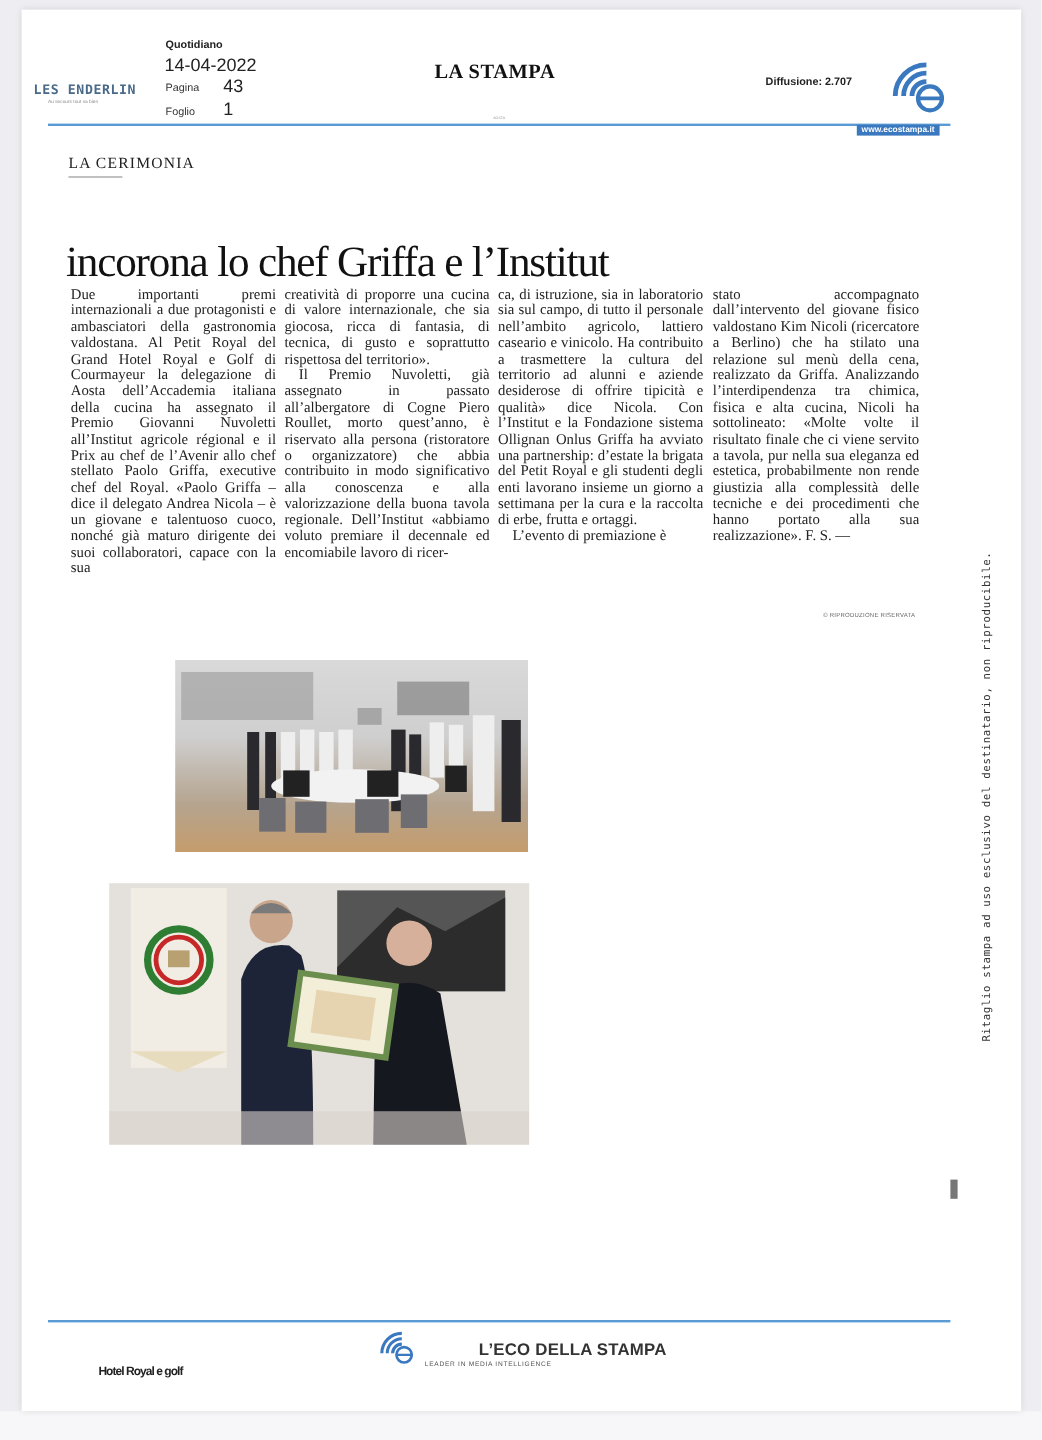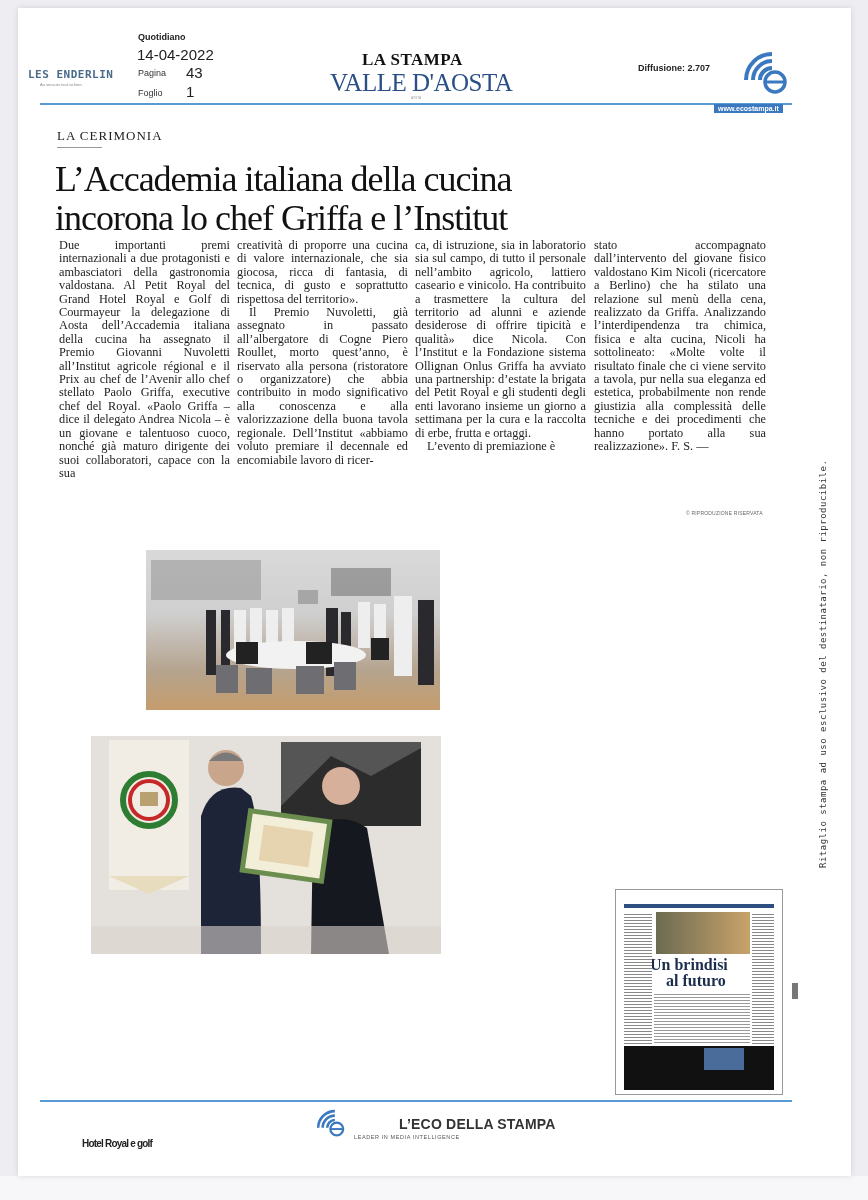--- a/index.html
+++ b/index.html
@@ -51,41 +51,39 @@
   <div class="abs logo-les-sub" style="left:22px;top:74px;">Au secours tout va bien</div>
 
   <div class="abs meta-small" style="left:120px;top:24px;">Quotidiano</div>
   <div class="abs meta-date" style="left:119px;top:38px;">14-04-2022</div>
   <div class="abs meta-label" style="left:120px;top:60px;">Pagina</div>
   <div class="abs meta-val" style="left:168px;top:56px;">43</div>
   <div class="abs meta-label" style="left:120px;top:80px;">Foglio</div>
   <div class="abs meta-val" style="left:168px;top:75px;">1</div>
 
   <div class="abs lastampa" style="left:344px;top:42px;">LA STAMPA</div>
-  <div class="abs valle" style="left:312px;top:62px;">VALLE D'AOSTA</div>
   <div class="abs valle-sub" style="left:393px;top:88px;">AOSTA</div>
 
   <div class="abs diffusione" style="left:600px;top:55px;">Diffusione: 2.707</div>
 
   <div class="abs" style="left:724px;top:38px;width:48px;height:50px;">
     <svg width="48" height="50" viewBox="0 0 48 50">
       <path d="M4 34 A26 26 0 0 1 30 8" stroke="#3a78bf" stroke-width="4" fill="none"></path>
       <path d="M11 34 A19 19 0 0 1 30 15" stroke="#3a78bf" stroke-width="4" fill="none"></path>
       <path d="M18 34 A12 12 0 0 1 30 22" stroke="#3a78bf" stroke-width="4" fill="none"></path>
       <circle cx="33" cy="36" r="10" stroke="#3a78bf" stroke-width="3.5" fill="none"></circle>
       <line x1="24" y1="36" x2="42" y2="36" stroke="#3a78bf" stroke-width="3"></line>
     </svg>
   </div>
 
   <div class="abs header-rule" style="left:22px;top:95px;width:752px;"></div>
   <div class="abs url-badge" style="left:696px;top:96px;">www.ecostampa.it</div>
 
   <div class="abs kicker" style="left:39px;top:120px;font-family:Liberation Serif, serif;">LA CERIMONIA</div>
   <div class="abs kicker-rule" style="left:39px;top:139px;"></div>
-  <div class="abs headline" style="left:37px;top:153px;">L’Accademia italiana della cucina</div>
   <div class="abs headline" style="left:37px;top:192px;">incorona lo chef Griffa e l’Institut</div>
 
   <div class="abs col" style="left:41px;top:231px;width:171px;">
     <p>Due importanti premi internazionali a due protagonisti e ambasciatori della gastronomia valdostana. Al Petit Royal del Grand Hotel Royal e Golf di Courmayeur la delegazione di Aosta dell’Accademia italiana della cucina ha assegnato il Premio Giovanni Nuvoletti all’Institut agricole régional e il Prix au chef de l’Avenir allo chef stellato Paolo Griffa, executive chef del Royal. «Paolo Griffa – dice il delegato Andrea Nicola – è un giovane e talentuoso cuoco, nonché già maturo dirigente dei suoi collaboratori, capace con la sua</p>
   </div>
   <div class="abs col" style="left:219px;top:231px;width:171px;">
     <p>creatività di proporre una cucina di valore internazionale, che sia giocosa, ricca di fantasia, di tecnica, di gusto e soprattutto rispettosa del territorio».</p>
     <p class="indent">Il Premio Nuvoletti, già assegnato in passato all’albergatore di Cogne Piero Roullet, morto quest’anno, è riservato alla persona (ristoratore o organizzatore) che abbia contribuito in modo significativo alla conoscenza e alla valorizzazione della buona tavola regionale. Dell’Institut «abbiamo voluto premiare il decennale ed encomiabile lavoro di ricer-</p>
   </div>
   <div class="abs col" style="left:397px;top:231px;width:171px;">
@@ -149,31 +147,20 @@
       <circle cx="250" cy="50" r="19" fill="#d6b09a"></circle>
       <rect x="155" y="80" width="80" height="60" fill="#f2eed8" stroke="#6b8e4e" stroke-width="5" transform="rotate(8 195 110)"></rect>
       <rect x="170" y="92" width="50" height="36" fill="#e6d3b0" transform="rotate(8 195 110)"></rect>
       <rect x="0" y="190" width="350" height="28" fill="#d8d2cb" opacity="0.6"></rect>
     </svg>
   </div>
 
   <div class="abs vertical-note" style="left:800px;top:860px;">Ritaglio stampa ad uso esclusivo del destinatario, non riproducibile.</div>
   <div class="abs" style="left:774px;top:975px;width:6px;height:16px;background:#777;"></div>
 
-  <div class="abs thumb" style="left:597px;top:881px;width:166px;height:204px;">
-    <div class="abs" style="left:8px;top:14px;width:150px;height:4px;background:#2c4f80;"></div>
-    <div class="abs" style="left:40px;top:22px;width:94px;height:42px;background:linear-gradient(90deg,#6b6b52,#c9a36a);"></div>
-    <div class="abs" style="left:34px;top:66px;font-family:'Liberation Serif',serif;font-weight:bold;font-size:16px;color:#1c2d4c;">Un brindisi</div>
-    <div class="abs" style="left:50px;top:82px;font-family:'Liberation Serif',serif;font-weight:bold;font-size:16px;color:#1c2d4c;">al futuro</div>
-    <div class="abs" style="left:8px;top:24px;width:28px;height:130px;background:repeating-linear-gradient(180deg,#888 0 1px,#fff 1px 3px);"></div>
-    <div class="abs" style="left:136px;top:24px;width:22px;height:130px;background:repeating-linear-gradient(180deg,#888 0 1px,#fff 1px 3px);"></div>
-    <div class="abs" style="left:38px;top:104px;width:96px;height:50px;background:repeating-linear-gradient(180deg,#999 0 1px,#fff 1px 3px);"></div>
-    <div class="abs" style="left:8px;top:156px;width:150px;height:44px;background:#111;"></div>
-    <div class="abs" style="left:88px;top:158px;width:40px;height:22px;background:#4a6c9a;"></div>
-  </div>
 
   <div class="abs footer-rule" style="left:22px;top:1092px;width:752px;"></div>
   <div class="abs" style="left:296px;top:1098px;width:34px;height:32px;">
     <svg width="34" height="32" viewBox="0 0 48 50">
       <path d="M4 34 A26 26 0 0 1 30 8" stroke="#3a78bf" stroke-width="4" fill="none"></path>
       <path d="M11 34 A19 19 0 0 1 30 15" stroke="#3a78bf" stroke-width="4" fill="none"></path>
       <path d="M18 34 A12 12 0 0 1 30 22" stroke="#3a78bf" stroke-width="4" fill="none"></path>
       <circle cx="33" cy="36" r="10" stroke="#3a78bf" stroke-width="3.5" fill="none"></circle>
       <line x1="24" y1="36" x2="42" y2="36" stroke="#3a78bf" stroke-width="3"></line>
     </svg>

